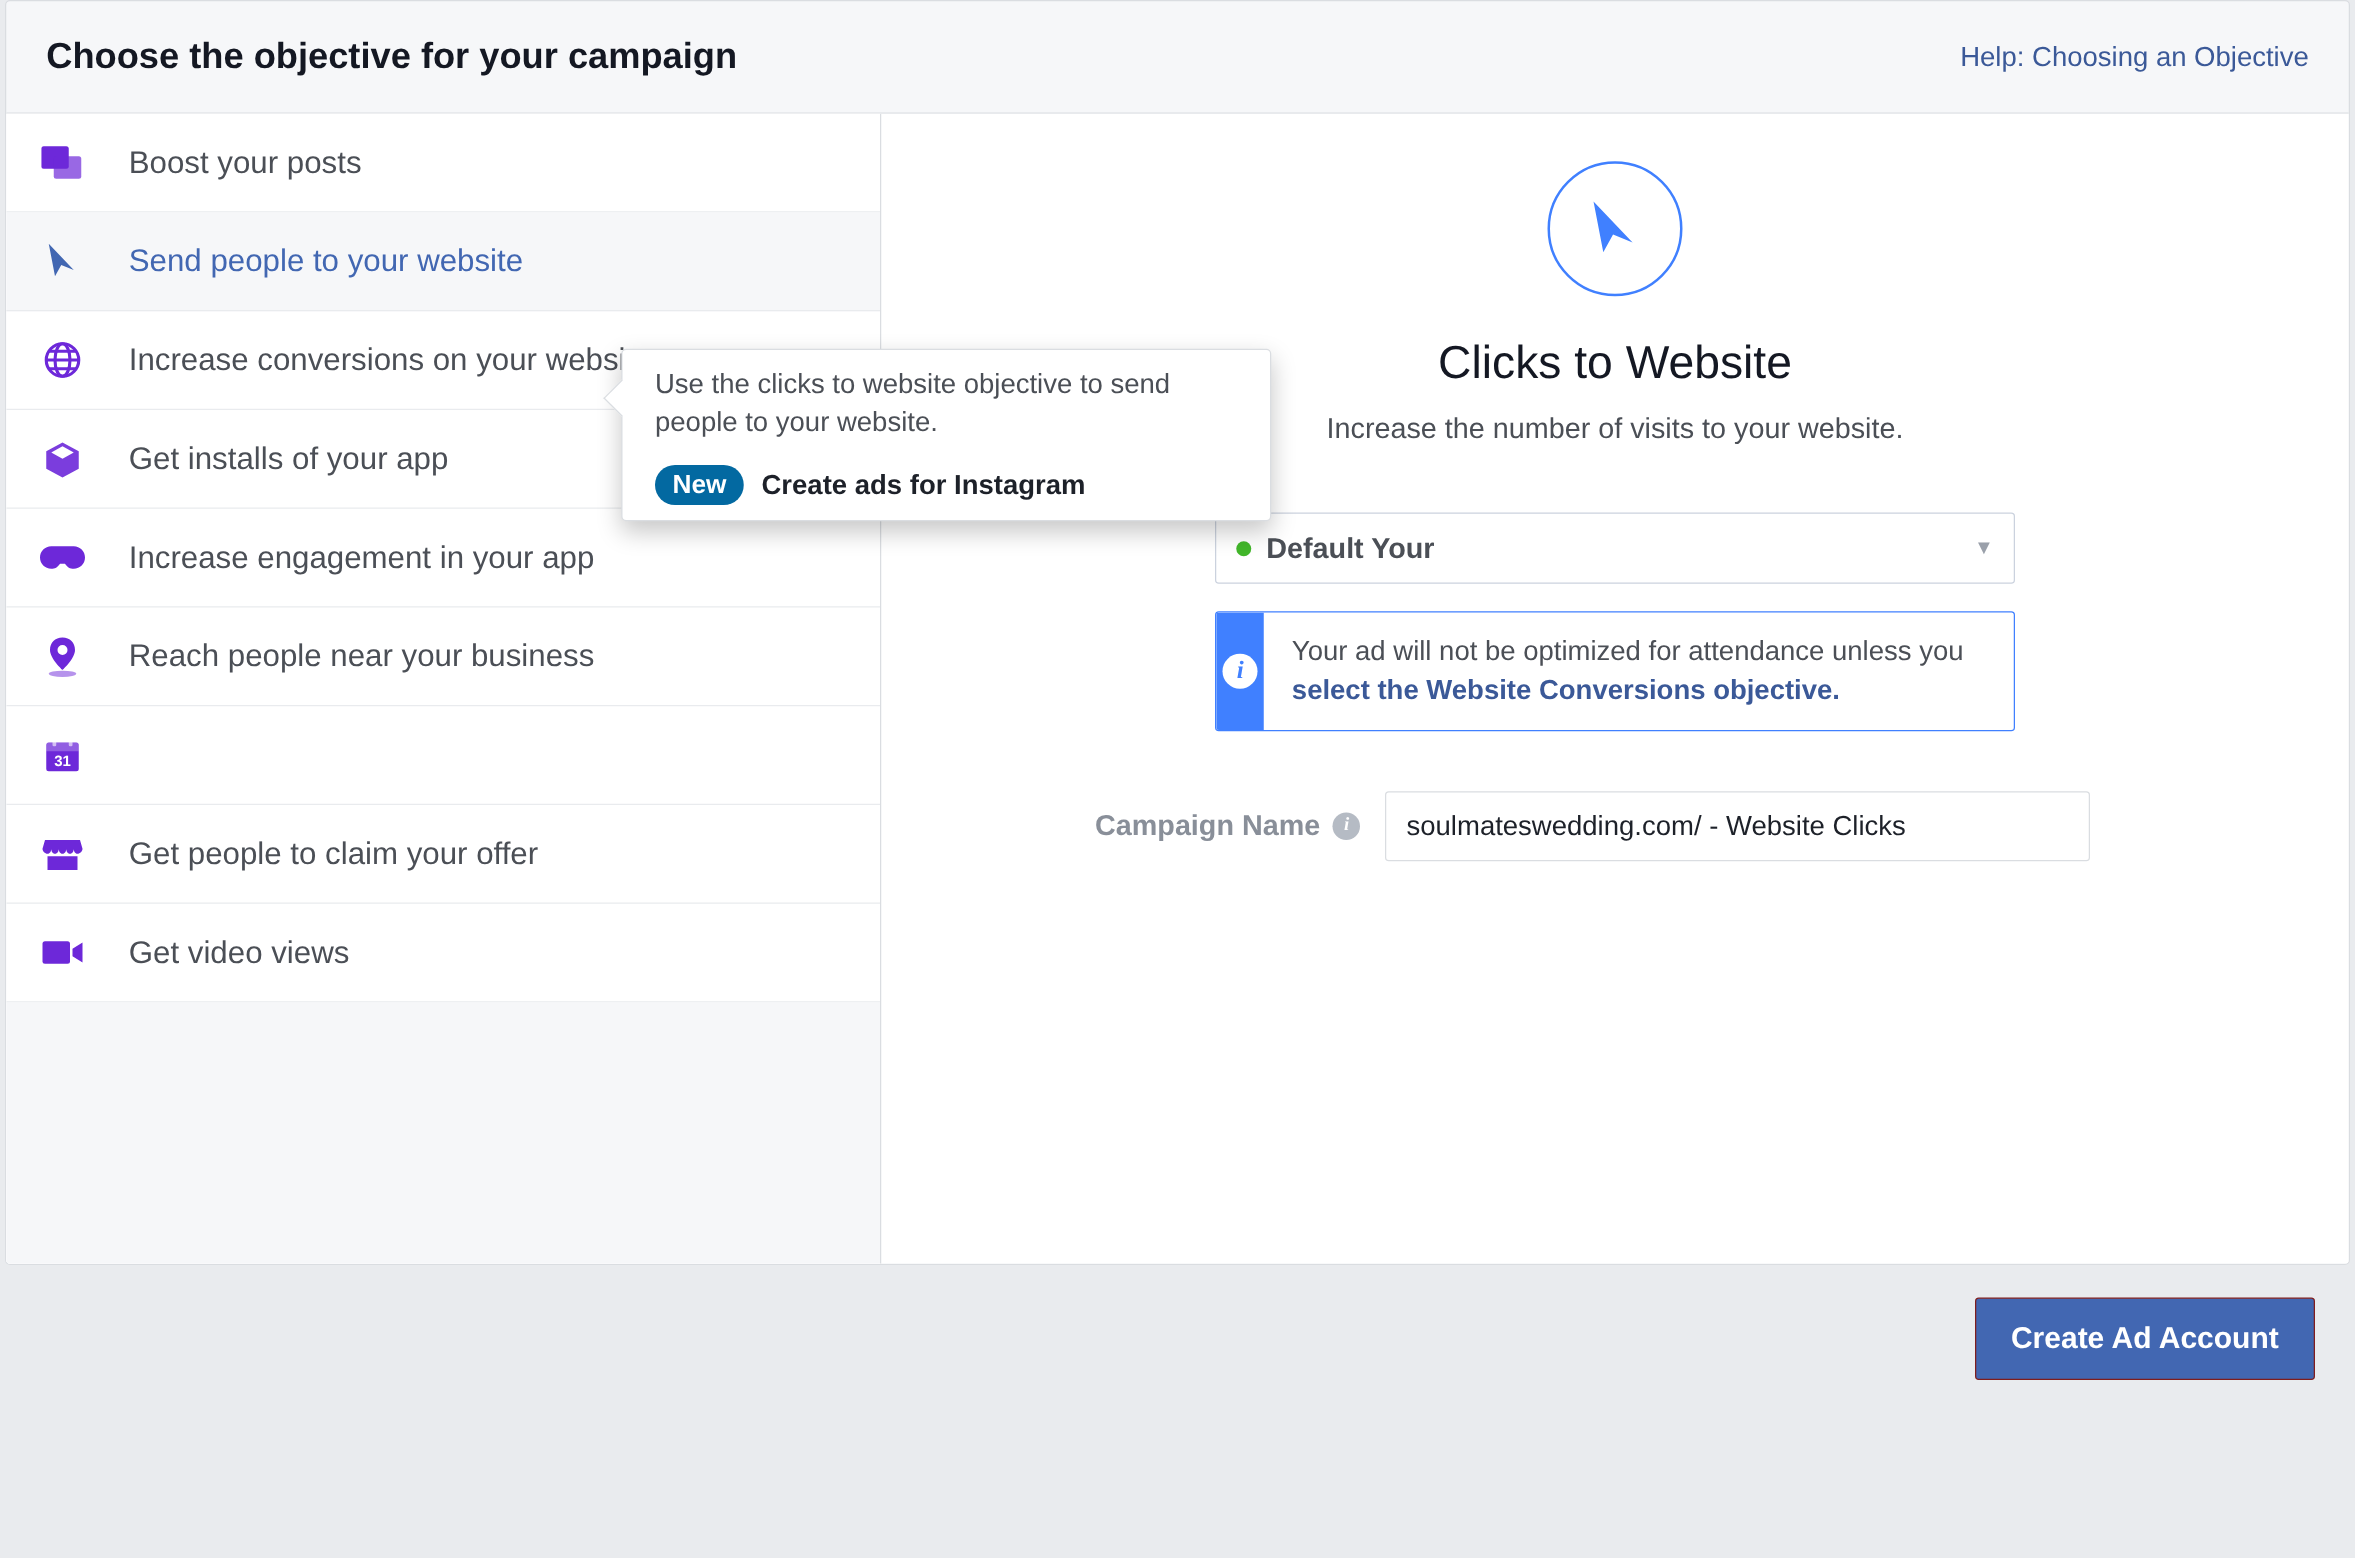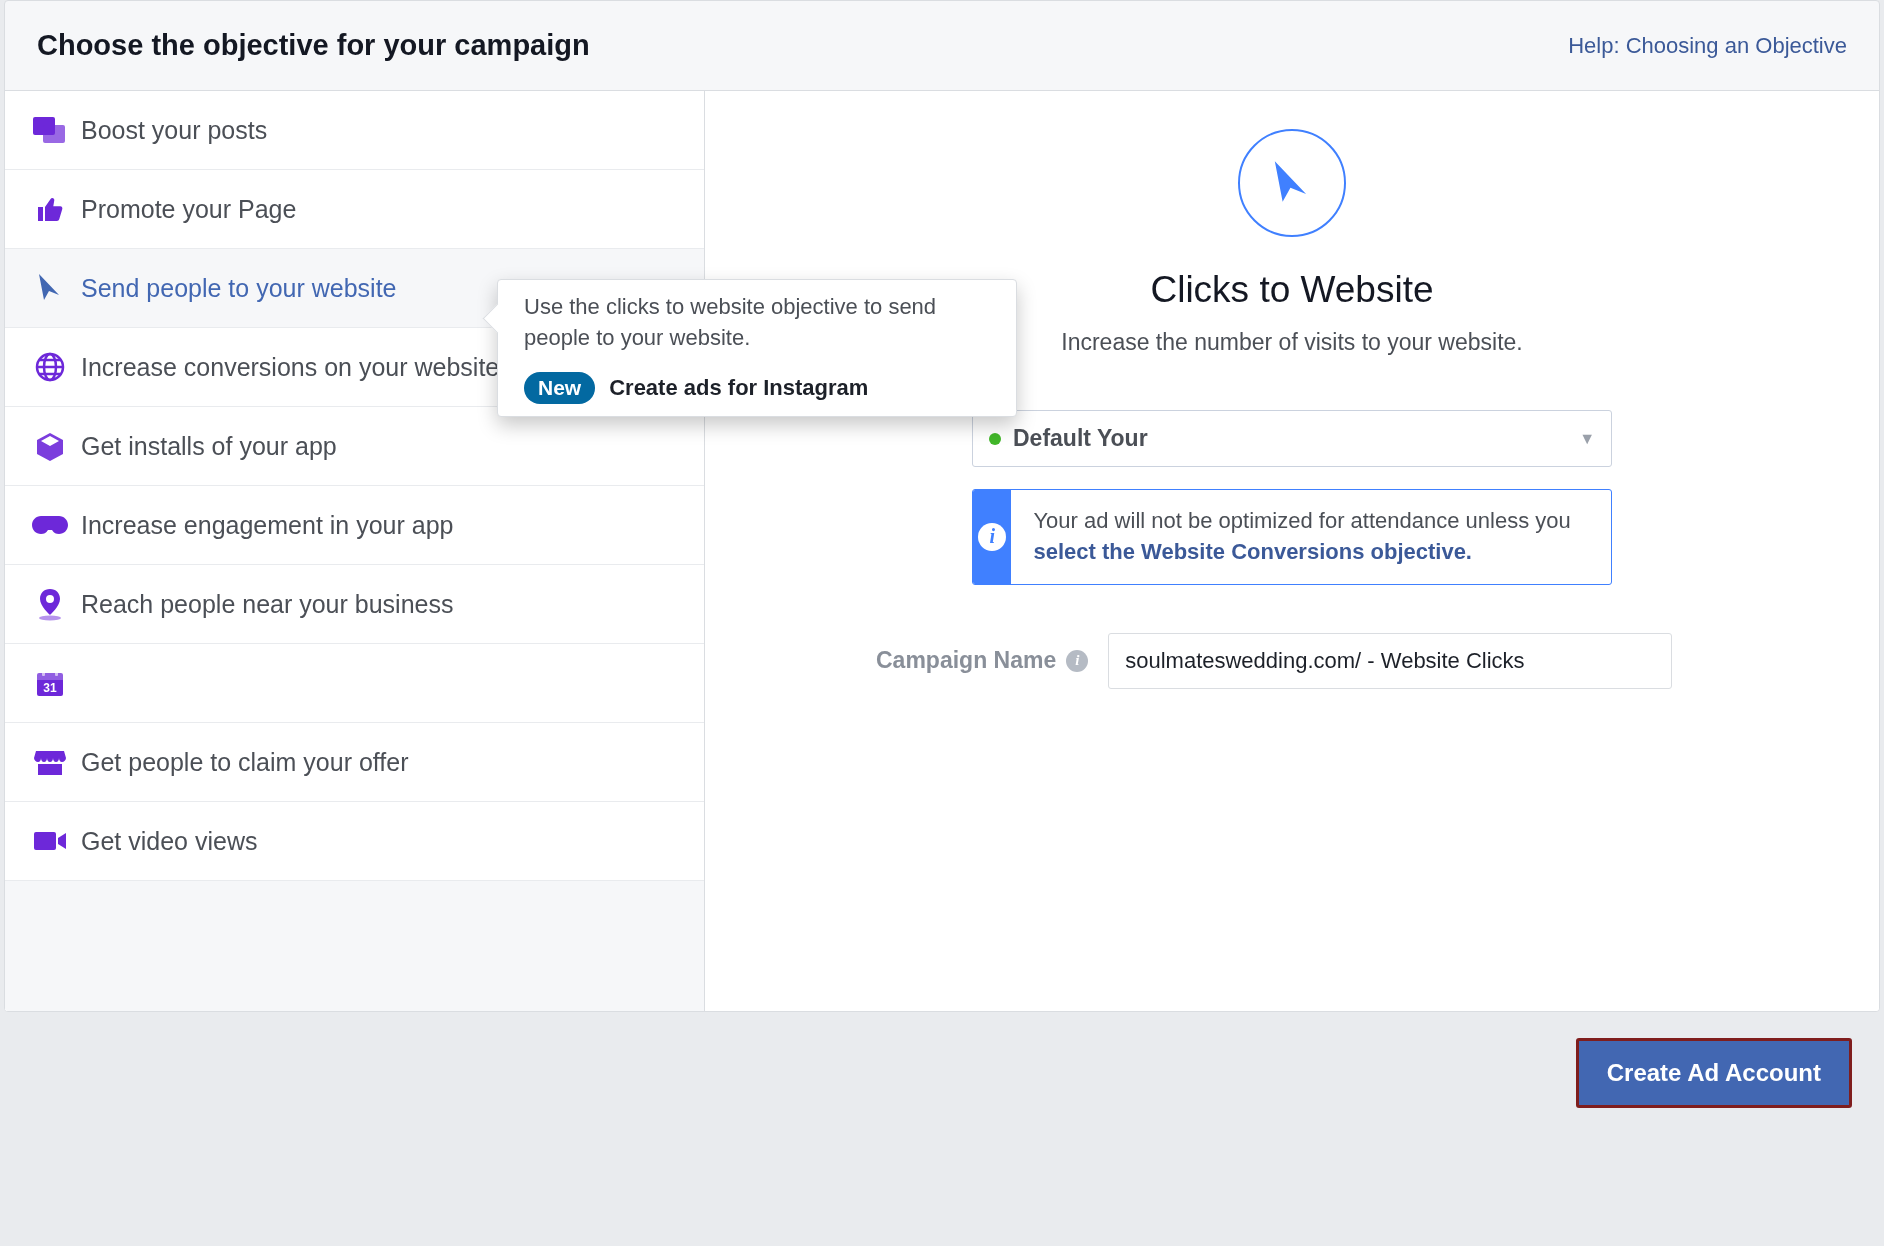--- a/index.html
+++ b/index.html
@@ -7,21 +7,21 @@
 
   .panel { background: #f6f7f9; border: 1px solid #dadde1; border-radius: 4px; margin: 0 4px; overflow: hidden; position: relative; }
 
   .header { display: flex; align-items: center; justify-content: space-between; padding: 28px 32px; border-bottom: 1px solid #dadde1; }
   .header-title { font-size: 29px; font-weight: 700; color: #141823; }
   .help-link { font-size: 22px; color: #3b5998; text-decoration: none; }
 
   .body { display: flex; background: #fff; min-height: 920px; }
 
   .sidebar { width: 700px; border-right: 1px solid #dadde1; background: #fff; display: flex; flex-direction: column; }
-  .objective { display: flex; align-items: center; gap: 12px; padding: 22px 26px; border-bottom: 1px solid #e9ebee; cursor: pointer; font-size: 25px; color: #4b4f56; }
+  .objective { display: flex; align-items: center; gap: 34px; padding: 22px 26px; border-bottom: 1px solid #e9ebee; cursor: pointer; font-size: 25px; color: #4b4f56; }
   .objective.active { background: #f6f7f9; color: #4267b2; }
   .icon-wrap { width: 38px; height: 34px; display: flex; align-items: center; justify-content: center; color: #6d28d9; flex-shrink: 0; }
   .objective.active .icon-wrap { color: #4267b2; }
   .obj-end { flex: 1; background: #f6f7f9; }
 
   .content { flex: 1; padding: 38px 48px; position: relative; display: flex; flex-direction: column; align-items: center; }
   .big-circle { width: 108px; height: 108px; border: 2px solid #4080ff; border-radius: 50%; display: flex; align-items: center; justify-content: center; color: #4080ff; margin-bottom: 32px; }
   .big-title { font-size: 37px; color: #141823; margin-bottom: 18px; }
   .big-sub { font-size: 23px; color: #4b4f56; margin-bottom: 54px; }
 
@@ -41,21 +41,21 @@
   .info-icon-bg { width: 28px; height: 28px; background: #fff; border-radius: 50%; display:flex; align-items:center; justify-content:center; color:#4080ff; }
   .info-text { padding: 16px 22px; font-size: 22px; color: #4b4f56; line-height: 1.4; }
   .info-link { color: #3b5998; font-weight: 700; text-decoration: none; }
 
   .campaign-row { display: flex; align-items: center; gap: 20px; width: 100%; max-width: 760px; }
   .campaign-label { font-size: 23px; color: #898f99; font-weight: 700; display:flex; align-items:center; gap:10px; margin-left:-36px; }
   .info-i { width: 22px; height: 22px; background: #b5bbc4; color: #fff; border-radius: 50%; font-style: italic; font-family: Georgia, serif; font-weight:700; font-size: 15px; display:flex; align-items:center; justify-content:center; }
   .campaign-input { flex: 1; border: 1px solid #dadde1; border-radius: 3px; padding: 14px 16px; font-size: 22px; color: #1d2129; }
 
   .footer { display:flex; justify-content:flex-end; padding: 26px 32px; background:#e9ebee; }
-  .cta { background: #4267b2; color: #fff; font-size: 24px; font-weight: 700; border: 3px solid #7f1d1d; border-radius: 3px; padding: 18px 28px; cursor: pointer; }
+  .cta { background: #4267b2; color: #fff; font-size: 24px; font-weight: 700; border: 1px solid #7f1d1d; border-radius: 3px; padding: 18px 28px; cursor: pointer; }
 
   .tooltip { position: absolute; left: 492px; top: 278px; width: 520px; background: #fff; border: 1px solid #dadde1; border-radius: 4px; box-shadow: 0 8px 20px rgba(0,0,0,0.22); padding: 12px 26px; z-index: 20; }
   .tooltip::before { content:""; position:absolute; left:-11px; top:28px; width:20px; height:20px; background:#fff; border-left:1px solid #dadde1; border-bottom:1px solid #dadde1; transform: rotate(45deg); }
   .tooltip-text { font-size: 22px; color: #4b4f56; line-height: 1.4; margin-bottom: 18px; }
   .new-row { display: flex; align-items: center; gap: 14px; }
   .new-pill { background: #0369a1; color: #fff; font-weight: 700; font-size: 21px; padding: 4px 14px; border-radius: 999px; }
   .new-text { font-size: 22px; font-weight: 700; color: #1d2129; }
 </style>
 </head>
 <body>
@@ -74,28 +74,20 @@
       <div class="objective">
         <span class="icon-wrap">
           <svg width="34" height="30" viewBox="0 0 34 30">
               <rect x="0" y="2" width="22" height="18" rx="2" fill="currentColor"></rect>
               <rect x="10" y="10" width="22" height="18" rx="2" fill="currentColor" opacity="0.7"></rect>
             </svg>
         </span>
         <span>Boost your posts</span>
       </div>
 
-      <div class="objective">
-        <span class="icon-wrap">
-          <svg width="32" height="32" viewBox="0 0 32 32" fill="currentColor">
-              <path d="M4 14h5v14H4zM11 28h12c1 0 2-1 2.3-2l3-10c.4-1.3-.6-2.7-2-2.7h-7l1-6c.2-1.2-.7-2.3-2-2.3-.7 0-1.3.4-1.7 1L11 14v14z"></path>
-            </svg>
-        </span>
-        <span>Promote your Page</span>
-      </div>
 
       <div class="objective active">
         <span class="icon-wrap">
           <svg width="28" height="32" viewBox="0 0 28 32" fill="currentColor">
               <path d="M3 2l5 26 5-9 10 4L3 2z"></path>
             </svg>
         </span>
         <span>Send people to your website</span>
       </div>
 

